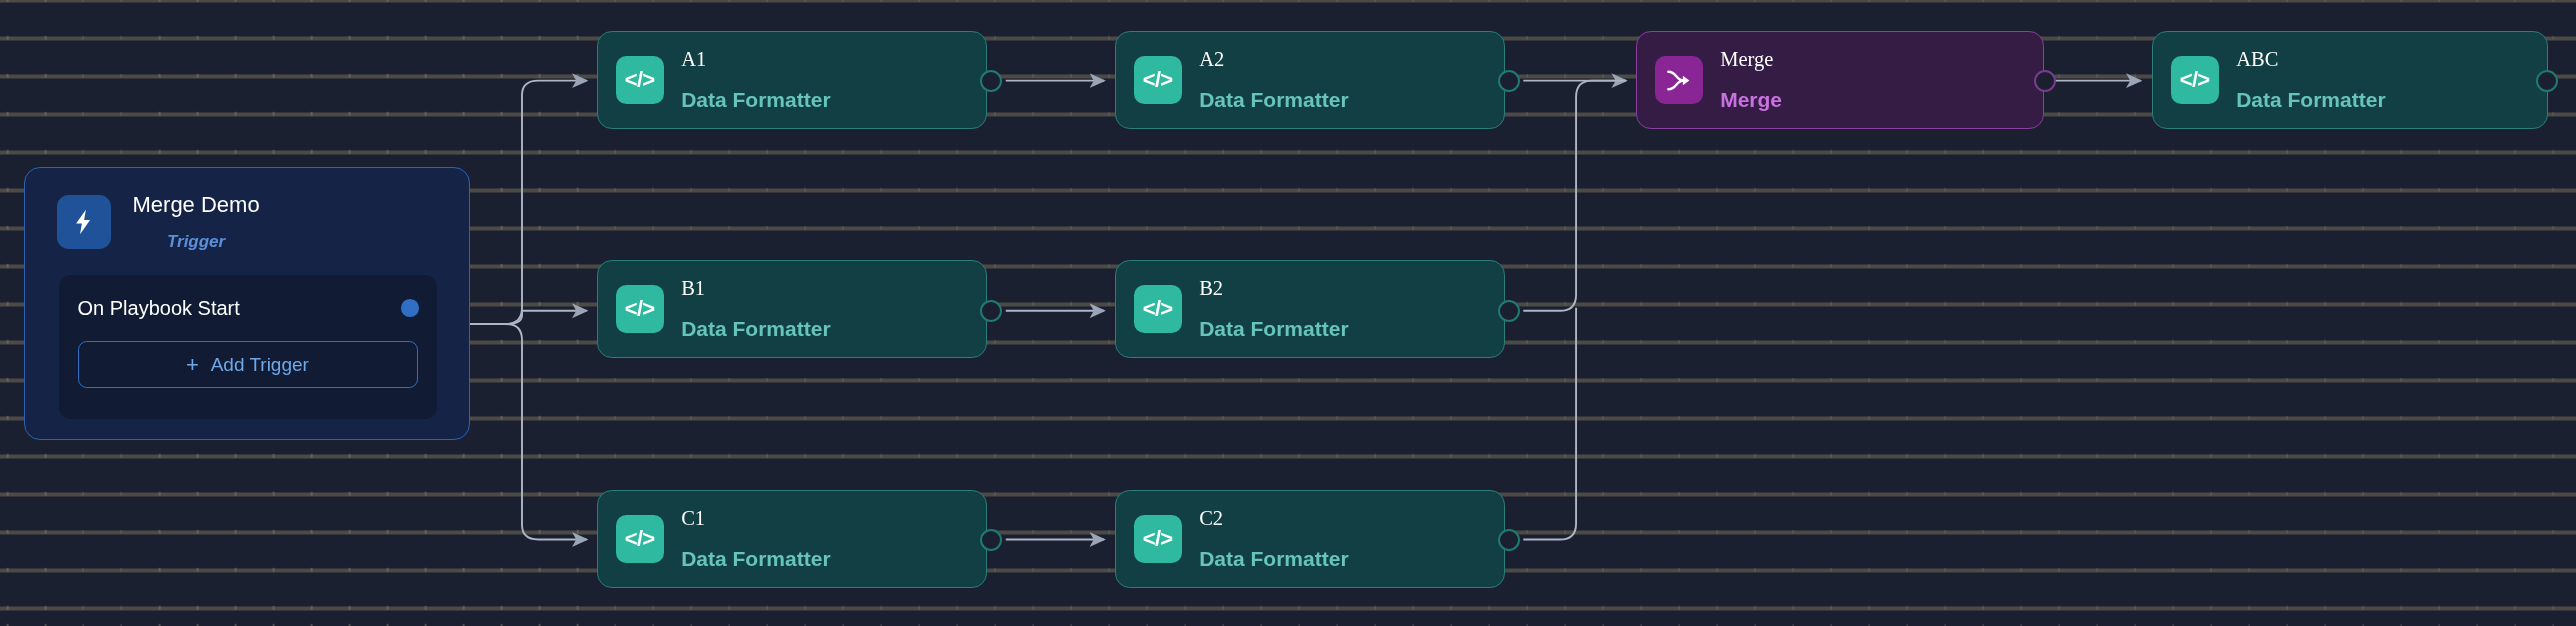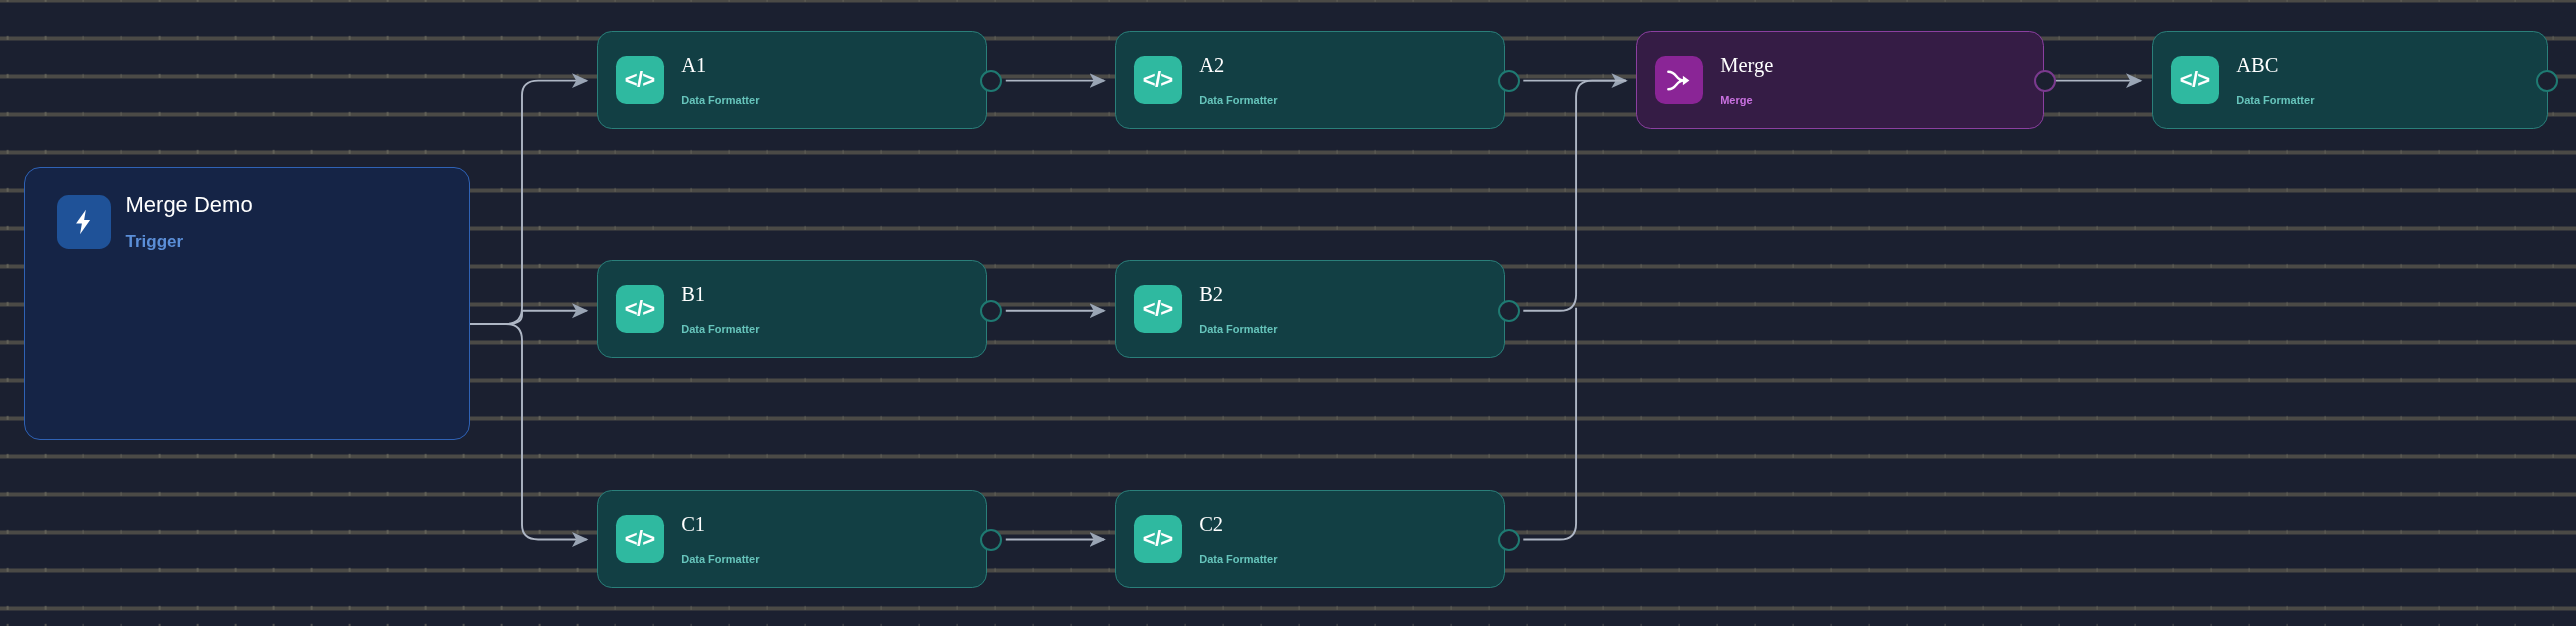--- a/index.html
+++ b/index.html
@@ -57,23 +57,24 @@
     height: 273px;
     box-sizing: border-box;
     background: #152446;
     border: 1.5px solid #2f62b5;
     border-radius: 16px;
     padding: 16px 16px 0 16px;
   }
   .trigger-head {
     display: flex;
     align-items: center;
-    gap: 15px;
+    gap: 22px;
     height: 76px;
     padding-left: 16px;
+    text-align: center;
   }
   .trigger-tile {
     width: 54px;
     height: 54px;
     border-radius: 11.7px;
     background: #1f5298;
     display: flex;
     align-items: center;
     justify-content: center;
     flex: none;
@@ -81,20 +82,21 @@
   .trigger-title {
     color: #ffffff;
     font-size: 22px;
     line-height: 1.15;
   }
   .trigger-sub {
     color: #5b8fd8;
     font-size: 17px;
     font-weight: bold;
     margin-top: 15px;
+    font-style: italic;
   }
   .trigger-panel {
     position: absolute;
     left: 34px;
     top: 107px;
     width: 378px;
     height: 144px;
     box-sizing: border-box;
     background: #111b33;
     border-radius: 11.7px;
@@ -169,21 +171,21 @@
   }
   .node.teal .node-tile { background: #2fb9a0; }
   .node.purple .node-tile { background: #8a2596; }
   .node-title {
     color: #ffffff;
     font-size: 20.5px;
     line-height: 1.15;
     font-family: Liberation Serif, serif;
   }
   .node-sub {
-    font-size: 11px;
+    font-size: 21px;
     font-weight: bold;
     margin-top: 17px;
   }
   .node.teal .node-sub { color: #66c4bb; }
   .node.purple .node-sub { color: #c971e0; }
 
   .port-out {
     position: absolute;
     width: 22px;
     height: 22px;
@@ -247,20 +249,30 @@
         <svg width="28" height="28" viewBox="0 0 24 24" aria-hidden="true">
           <path d="M13.6 1.5 L5.2 13.3 h5.0 l-1.6 9.2 8.6 -12.2 h-5.1 z" fill="#ffffff"></path>
         </svg>
       </div>
       <div>
         <div class="trigger-title">Merge Demo</div>
         <div class="trigger-sub">Trigger</div>
       </div>
     </div>
 
+    <div class="trigger-panel">
+      <div class="trigger-row">
+        <span class="trigger-row-label">On Playbook Start</span>
+        <span class="port-blue"></span>
+      </div>
+      <div class="add-trigger-btn">
+        <span class="plus-glyph">+</span>
+        <span>Add Trigger</span>
+      </div>
+    </div>
   </div>
 
   <div class="node teal" style="left:597px; top:31px;">
     <div class="node-tile">
         <span class="code-glyph">&lt;/&gt;</span>
       </div>
     <div>
       <div class="node-title">A1</div>
       <div class="node-sub">Data Formatter</div>
     </div>

